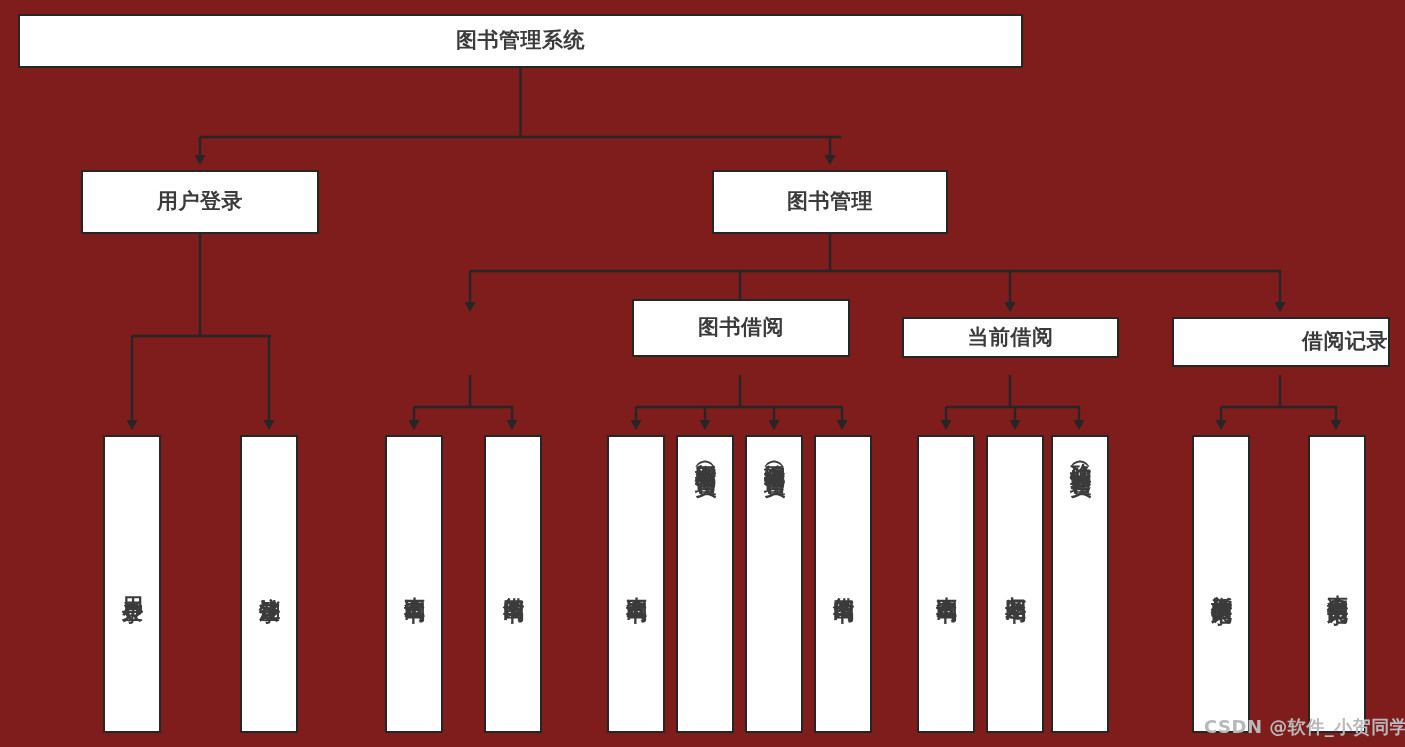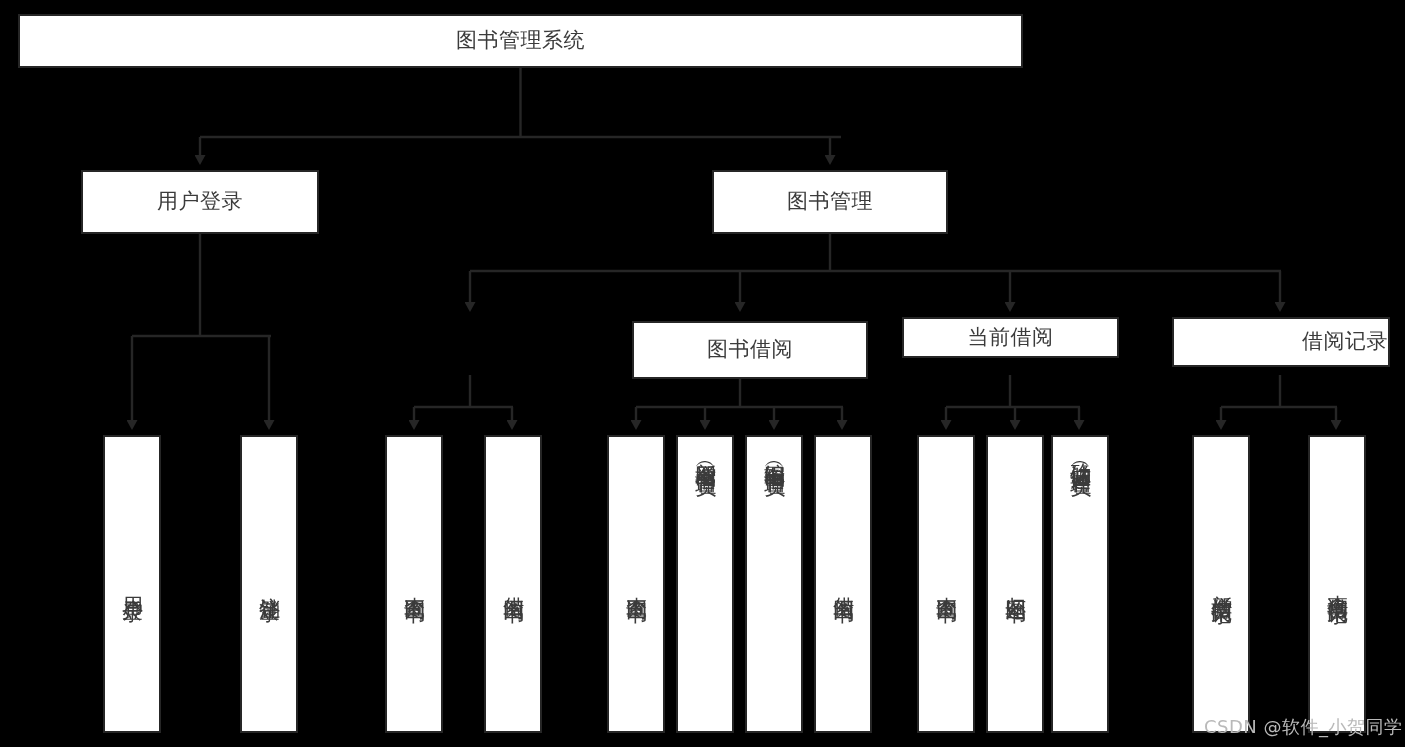--- a/index.html
+++ b/index.html
@@ -7,22 +7,23 @@
     padding: 0;
     background: #ffffff;
   }
   body {
     font-family: "DejaVu Sans", "Liberation Sans", sans-serif;
   }
   #canvas {
     position: relative;
     width: 1405px;
     height: 747px;
-    background: #000000;
+    background: #7f1d1d;
     overflow: hidden;
+    font-weight: bold;
   }
   svg.wires {
     position: absolute;
     left: 0;
     top: 0;
     width: 1405px;
     height: 747px;
     pointer-events: none;
   }
   .node {
@@ -125,21 +126,21 @@
     <span class="lbl">图书管理系统</span>
   </div>
 
   <div class="node" id="n-l1-0" style="left: 81px; top: 170px; width: 238px; height: 64px;">
     <span class="lbl">用户登录</span>
   </div>
   <div class="node" id="n-l1-1" style="left: 712px; top: 170px; width: 236px; height: 64px;">
     <span class="lbl">图书管理</span>
   </div>
 
-  <div class="node" id="n-l2-1" style="left: 632px; top: 321px; width: 236px; height: 58px;">
+  <div class="node" id="n-l2-1" style="left: 632px; top: 299px; width: 218px; height: 58px;">
     <span class="lbl">图书借阅</span>
   </div>
   <div class="node" id="n-l2-2" style="left: 902px; top: 317px; width: 217px; height: 41px;">
     <span class="lbl">当前借阅</span>
   </div>
   <div class="node" id="n-l2-3" style="left: 1172px; top: 317px; width: 218px; height: 50px; justify-content: flex-end;">
     <span class="lbl">借阅记录</span>
   </div>
 
   <div class="node vert vcenter" id="n-lf-0" style="left: 103px; top: 435px; width: 58px; height: 298px;">

